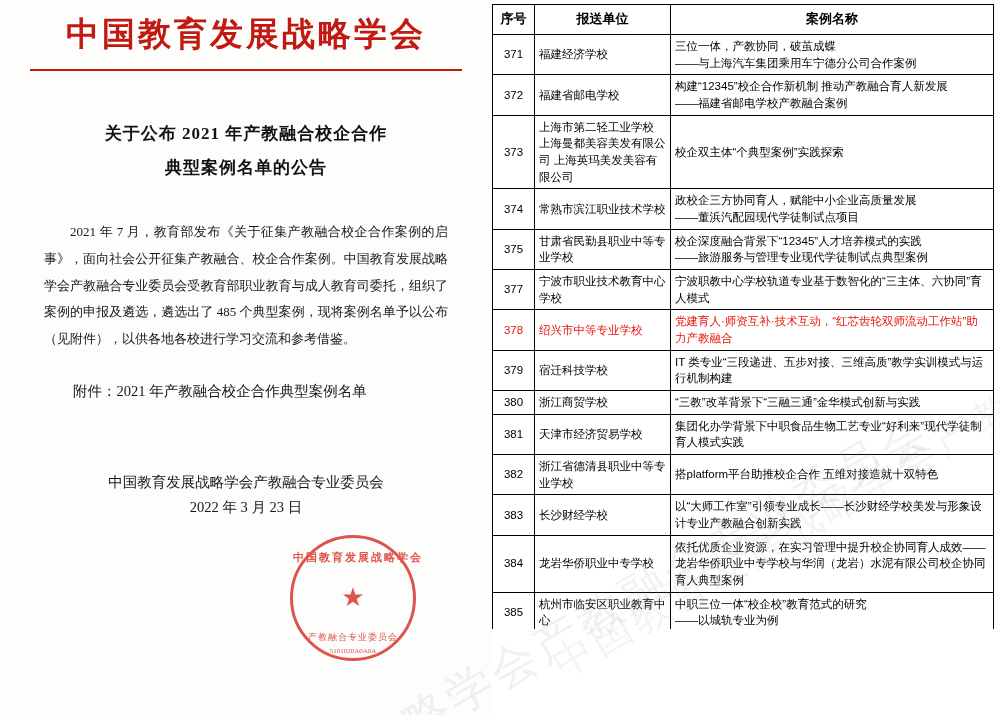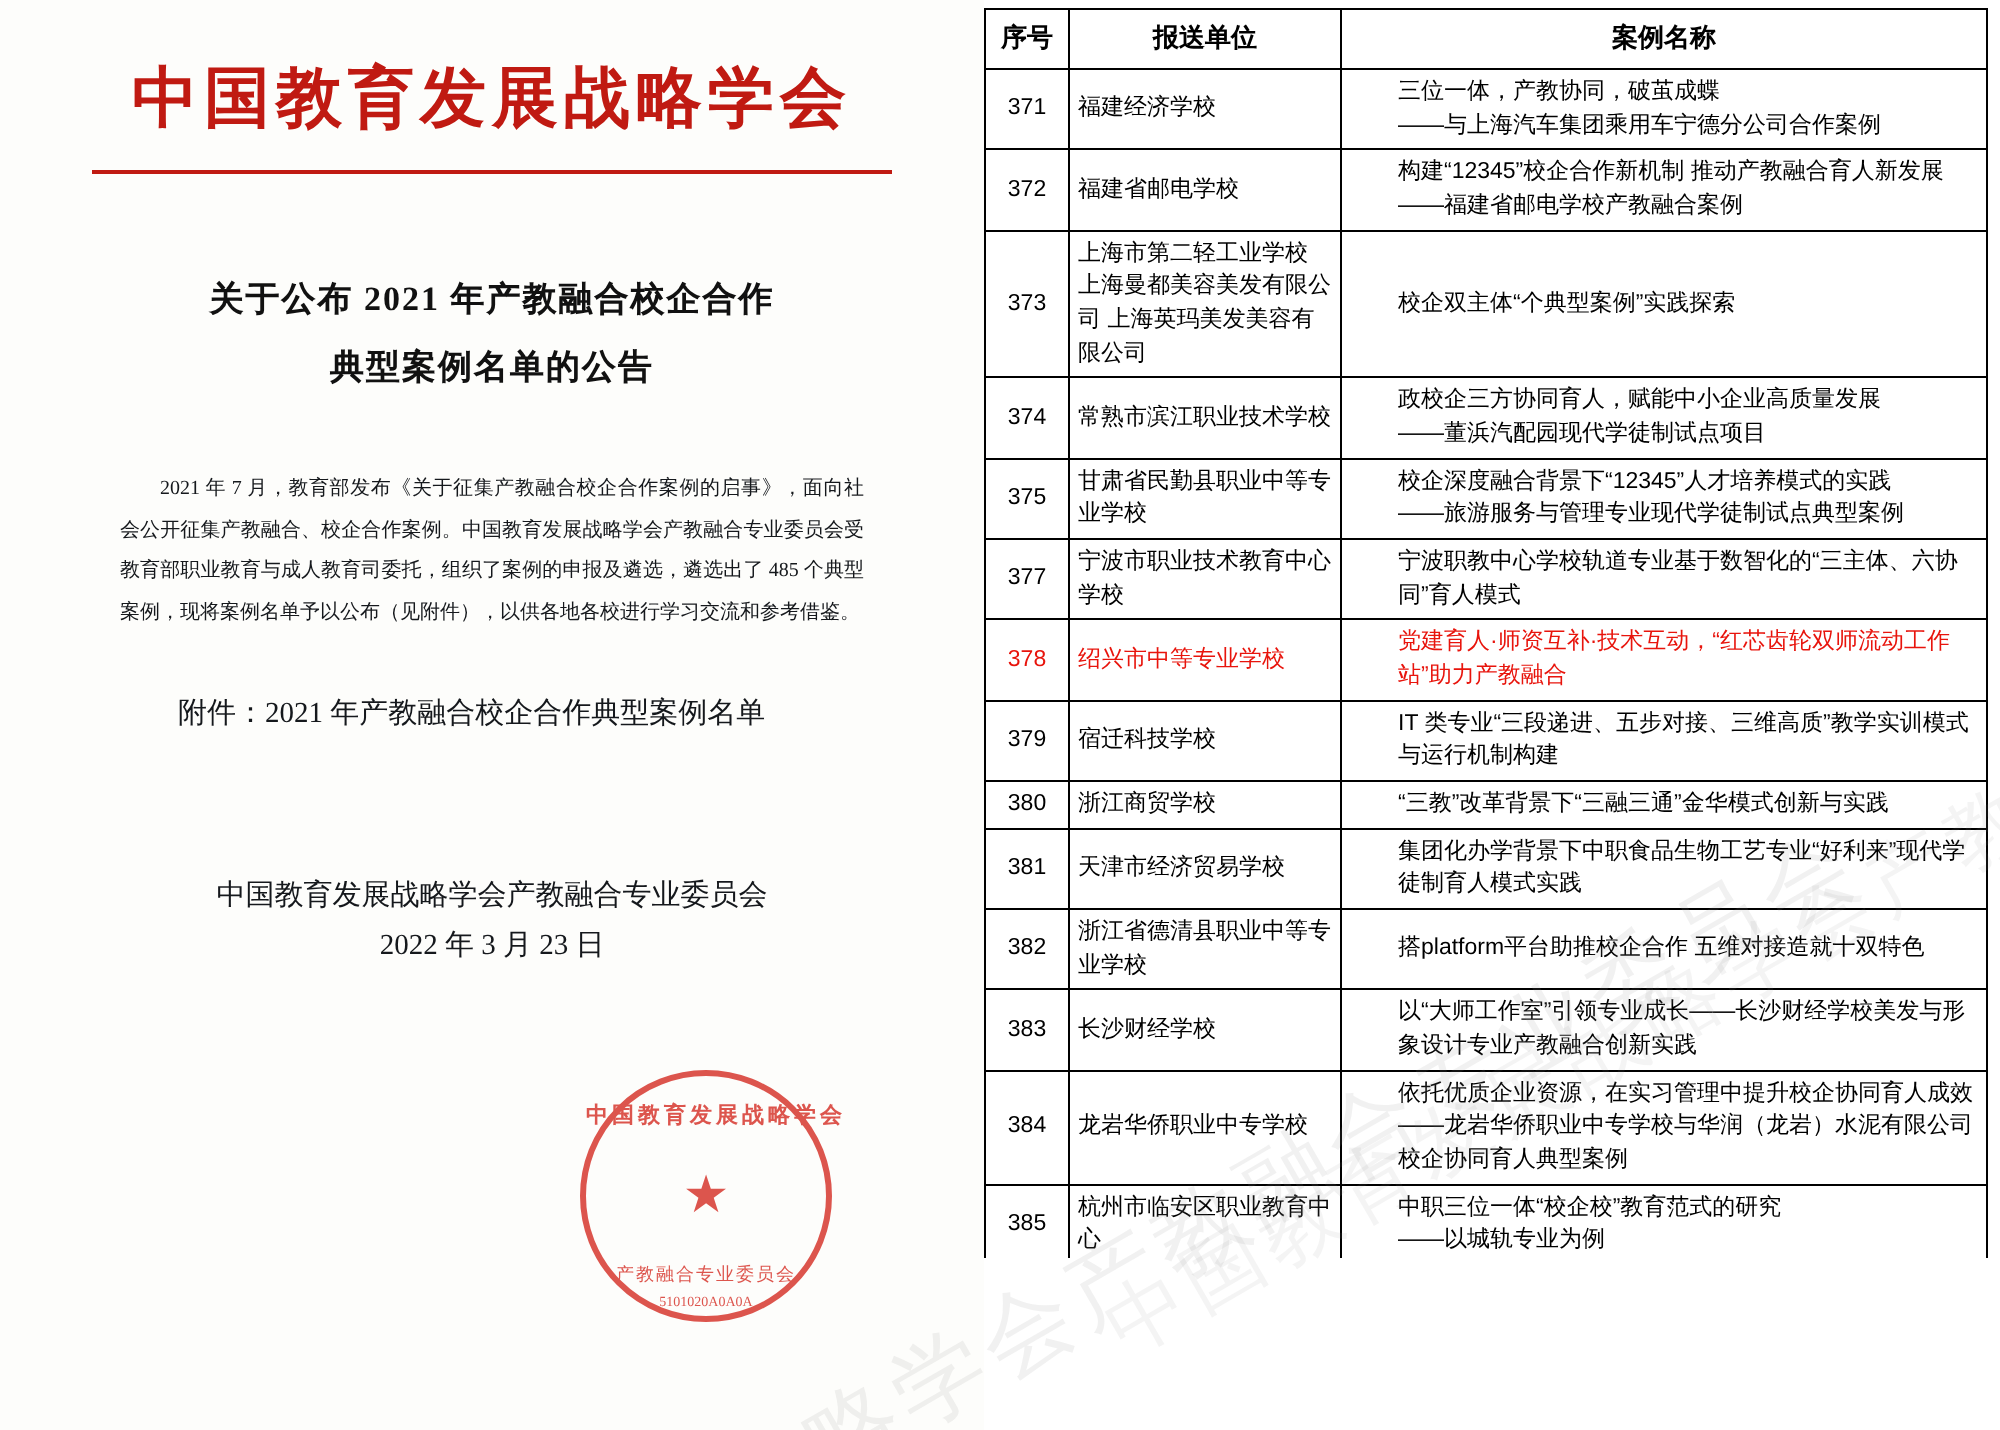--- a/index.html
+++ b/index.html
@@ -21,21 +21,21 @@
     flex-direction: row;
     position: relative;
   }
 
   
   .doc {
     width: 492px;
     height: 715px;
     position: relative;
     background: #fdfdfb;
-    padding: 16px;
+    padding: 0;
     box-sizing: border-box;
     overflow: hidden;
   }
   .doc-header {
     text-align: center;
     padding-top: 14px;
   }
   .doc-org {
     color: #c01a12;
     font-size: 33px;
@@ -54,21 +54,21 @@
     margin-top: 46px;
     text-align: center;
     color: #111;
     font-size: 17px;
     font-weight: bold;
     line-height: 2.0;
     letter-spacing: 1px;
   }
   .doc-body {
     margin: 34px 44px 0 44px;
-    font-size: 10px;
+    font-size: 13px;
     color: #15181c;
     line-height: 2.05;
     text-align: justify;
     text-justify: inter-ideograph;
   }
   .doc-body p {
     margin: 0 0 6px 0;
     text-indent: 2em;
   }
   .doc-attach {
@@ -209,21 +209,21 @@
   td.no {
     text-align: center;
     font-size: 12px;
     margin-left: 38px;
   }
   td.unit { text-align: left; }
   td.name { text-align: left; }
   tr.highlight td {
     color: #e8140c;
   }
-  .cell-line { display: block; margin-left: 24px; }
+  .cell-line { display: block; }
 </style>
 </head>
 <body>
 
 <div class="page">
 
   <div class="doc">
     <div class="doc-header">
       <div class="doc-org">中国教育发展战略学会</div>
     </div>

